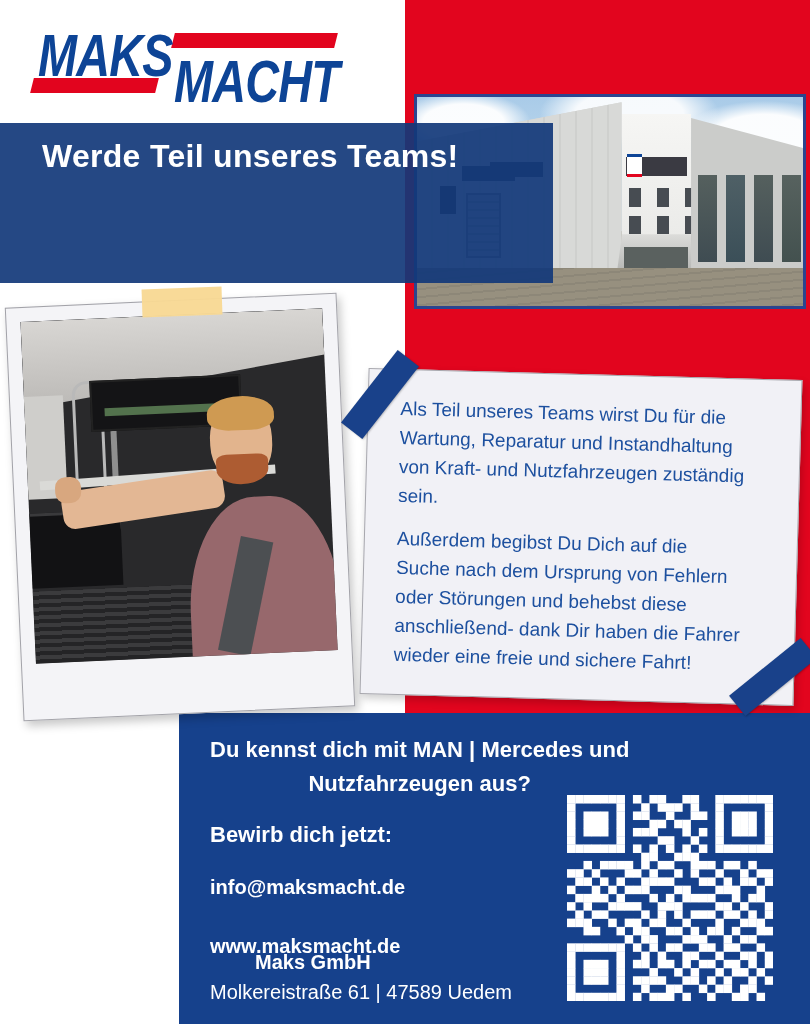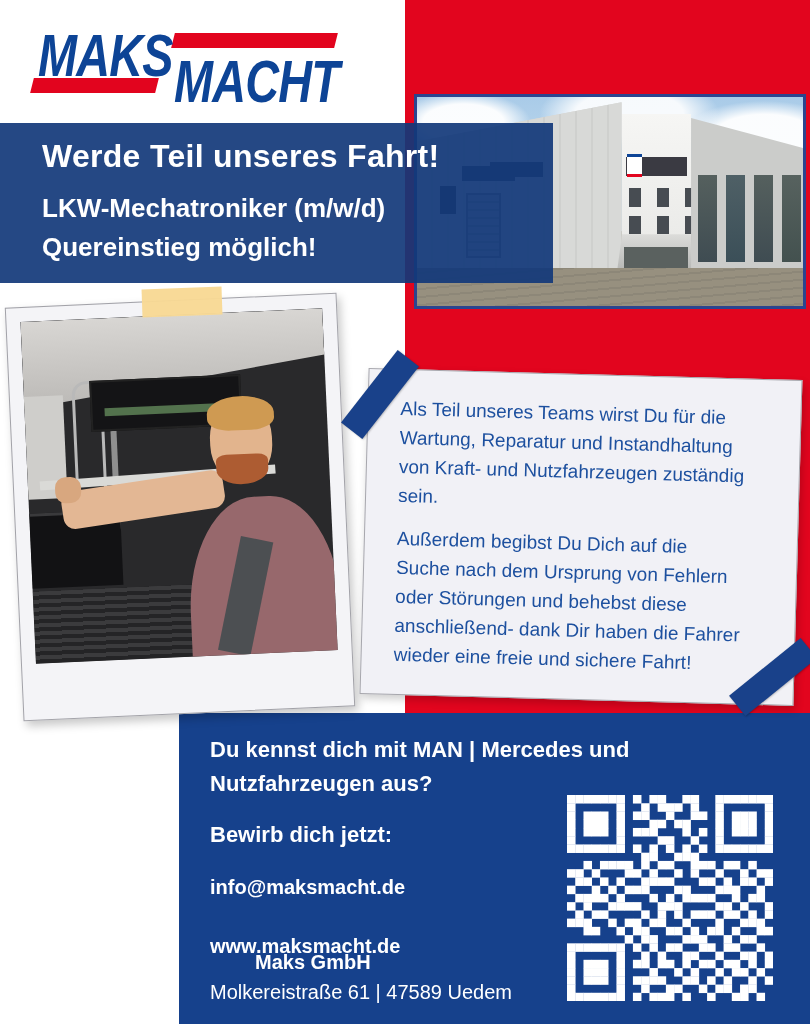--- a/index.html
+++ b/index.html
@@ -86,21 +86,21 @@
       border:1px solid #a7a7ad; box-shadow:2px 4px 8px rgba(0,0,0,.2); transform:rotate(1.6deg); z-index:4;
       padding:24px 14px 0 32px; color:#1d509f; }
   .note-card p { font-size:19px; line-height:29px; white-space:pre-line; }
   .note-card p + p { margin-top:14px; }
   .ribbon { position:absolute; background:#19418a; z-index:5; box-shadow:0 1px 2px rgba(0,0,0,.25); }
   .ribbon-tl { left:334px; top:381px; width:92px; height:27px; transform:rotate(-52deg); }
   .ribbon-br { left:727px; top:664px; width:92px; height:26px; transform:rotate(-39deg); }
 
   
   .footer-panel .ft { position:absolute; color:#fff; }
-  .f-question { left:31px; top:20px; font-size:22px; font-weight:bold; line-height:34px; white-space:pre-line; }
+  .f-question { left:31px; top:20px; font-size:22px; font-weight:bold; line-height:34px; white-space:pre-line;text-align:center; }
   .f-cta { left:31px; top:109px; font-size:22px; font-weight:bold; }
   .f-email { left:31px; top:163px; font-size:20px; font-weight:bold; }
   .f-website { left:31px; top:194px; font-size:20px; font-weight:bold;margin-top:28px; }
   .f-company { left:31px; top:238px; font-size:20px; font-weight:bold;margin-left:45px; }
   .f-address { left:31px; top:268px; font-size:20px; }
   .qr { position:absolute; left:388px; top:82px; width:206px; height:206px; }
 </style>
 </head>
 <body>
 
@@ -133,23 +133,21 @@
     </div>
     <div class="bp-wallC">
       <div class="bp-bay bp-bay1"></div>
       <div class="bp-bay bp-bay2"></div>
       <div class="bp-bay bp-bay3"></div>
       <div class="bp-bay bp-bay4"></div>
     </div>
   </div>
 
   <div class="banner">
-    <div class="banner-headline">Werde Teil unseres Fahrt!</div>
-    <div class="banner-subline">LKW-Mechatroniker (m/w/d)
-Quereinstieg möglich!</div>
+    <div class="banner-headline">Werde Teil unseres Teams!</div>
   </div>
 
   <div class="polaroid">
     <div class="mechanic-art">
       <div class="ma-cab"></div>
       <div class="ma-leftpanel"></div>
       <div class="ma-pipe1"></div>
       <div class="ma-pipe2"></div>
       <div class="ma-engine-top">
         <div class="ma-engine-slit"></div>

